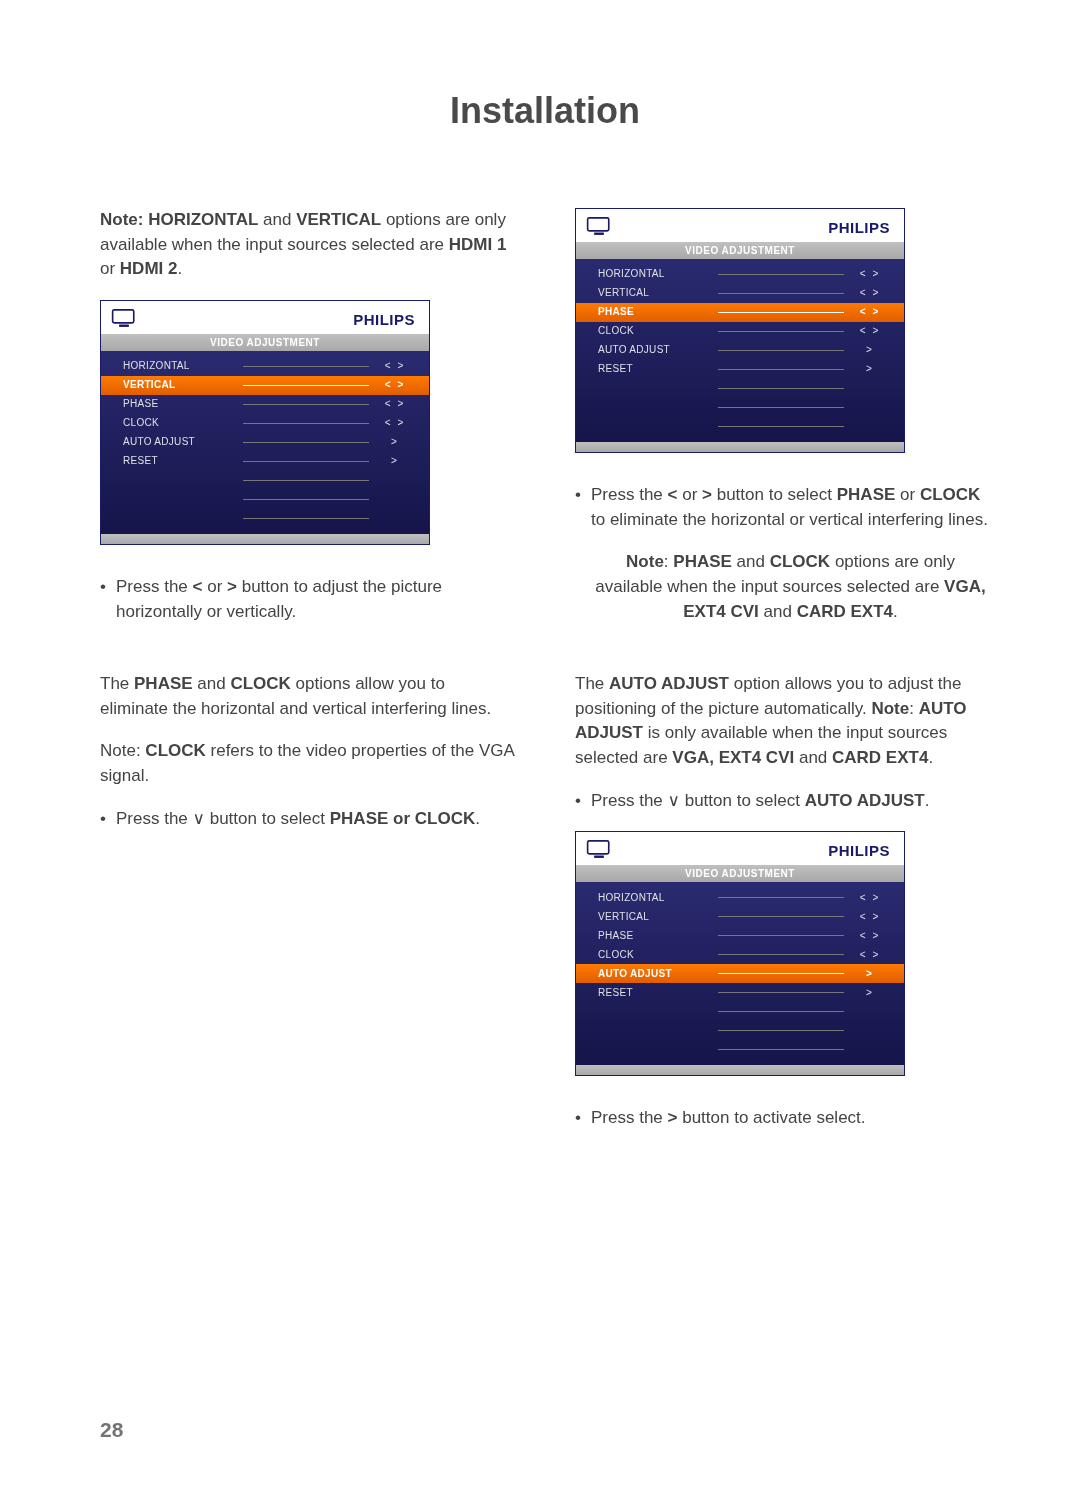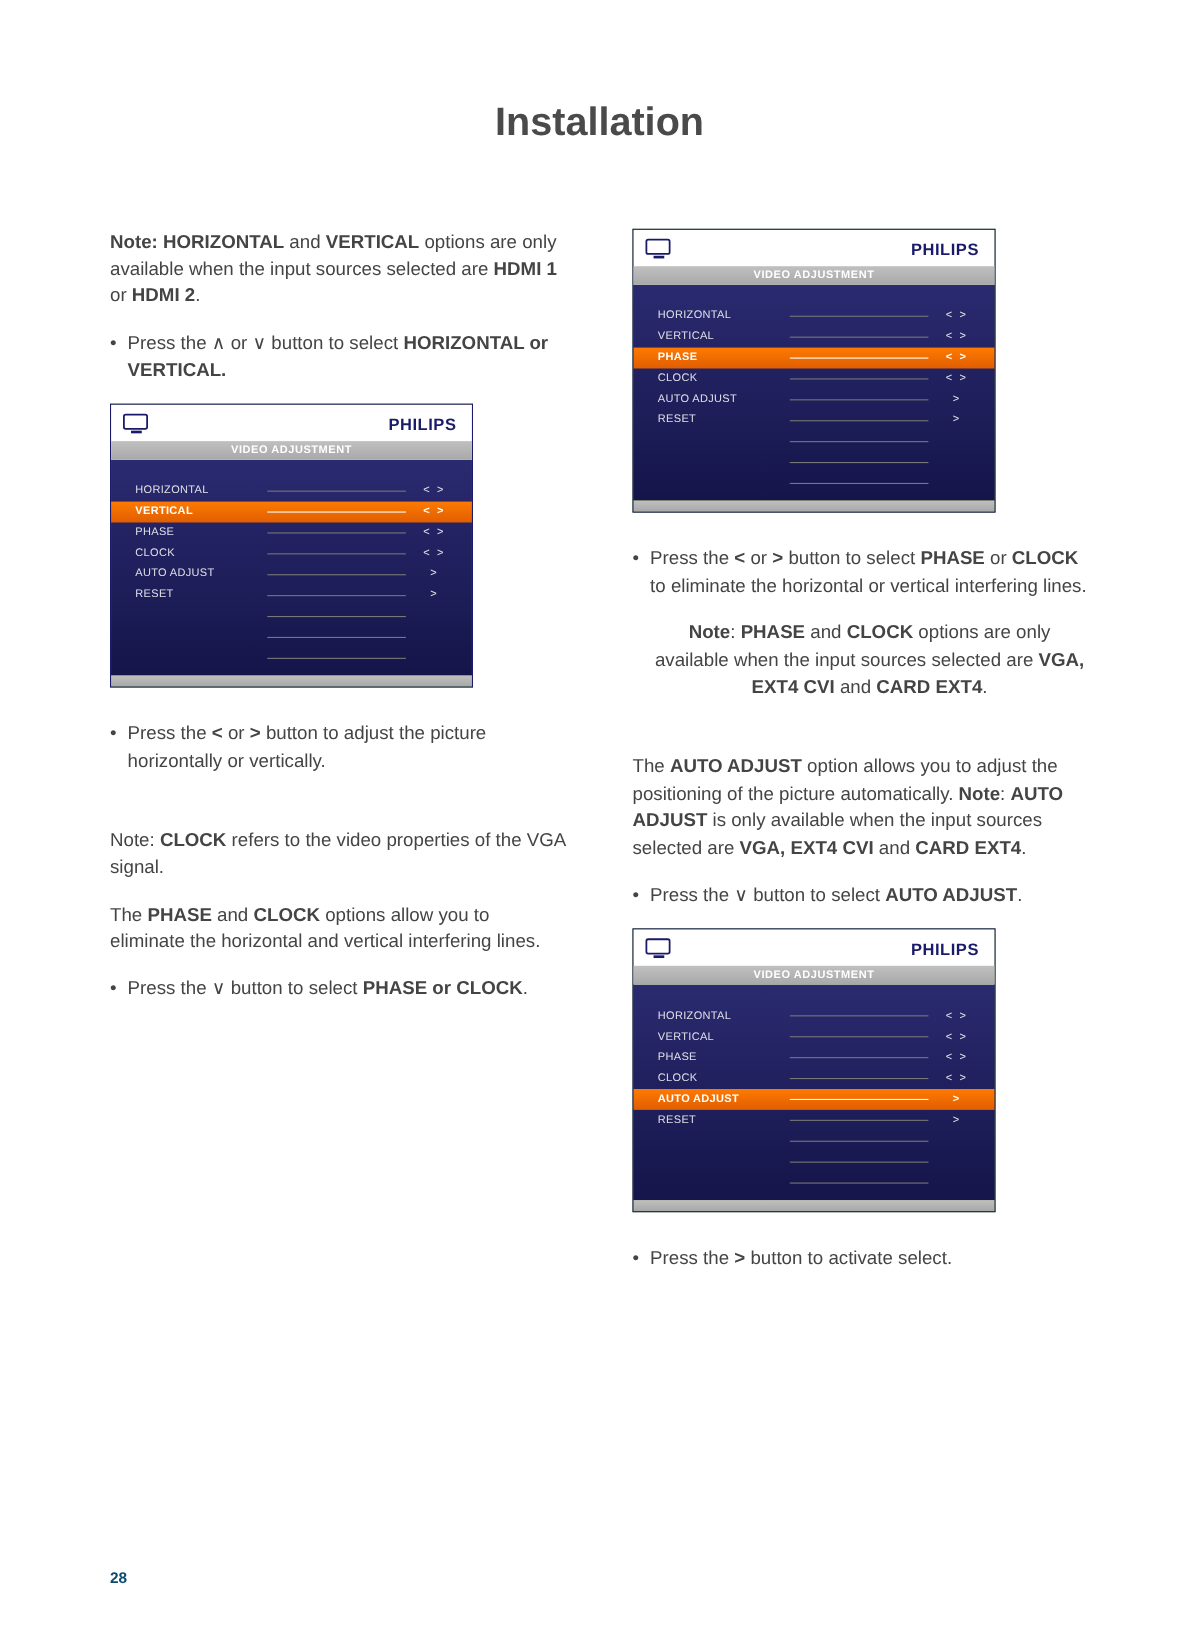--- a/index.html
+++ b/index.html
@@ -69,21 +69,21 @@
     background: linear-gradient(#c0c0c0, #a8a8a8);
     text-align: center;
     color: #fff;
     font-size: 10px;
     font-weight: bold;
     letter-spacing: 0.5px;
     line-height: 18px;
   }
   .osd-body {
     background: linear-gradient(#2a2a70, #15154a);
-    padding: 19px 14px 6px 22px;
+    padding: 6px 14px 6px 22px;
   }
   .osd-row {
     display: flex;
     align-items: center;
     height: 19px;
     font-size: 10px;
     color: #e0e0e6;
     position: relative;
   }
   .osd-label { flex: 0 0 120px; letter-spacing: 0.3px; }
@@ -117,43 +117,38 @@
   .osd-footer {
     height: 10px;
     background: linear-gradient(#c0c0c0, #a8a8a8);
   }
 
   .page-num {
     position: absolute;
     bottom: 50px;
     left: 100px;
     font-weight: bold;
-    font-size: 14px;
-    color: #0c4a6e;
+    font-size: 21px;
+    color: #737373;
   }
   .spacer-sm { height: 30px; }
 </style>
 </head>
 <body>
 
 <div class="page">
   <h1 class="title">Installation</h1>
 
   <div class="columns">
 
     <div class="col">
       <p>
         <span class="bold">Note: HORIZONTAL</span><span> and </span><span class="bold">VERTICAL</span><span> options are only available when the input sources selected are </span><span class="bold">HDMI 1</span><span> or </span><span class="bold">HDMI 2</span><span>.</span>
       </p>
 
-      <ul>
-        <li>
-          <span>Press the  ∧ or ∨  button to select </span><span class="bold">HORIZONTAL or VERTICAL.</span>
-        </li>
-      </ul>
 
       <div class="osd">
           <div class="osd-top">
             <span class="osd-logo"><svg viewBox="0 0 32 26" width="26" height="22">
                 <rect x="2" y="3" width="26" height="16" rx="2" fill="none" stroke="#1a1a6a" stroke-width="2"></rect>
                 <rect x="10" y="21" width="12" height="3" fill="#1a1a6a"></rect>
               </svg></span>
             <span class="osd-brand">PHILIPS</span>
             <div class="osd-title-band">VIDEO ADJUSTMENT</div>
           </div>
@@ -209,25 +204,25 @@
 
       <ul>
         <li>
           <span>Press the  </span><span class="bold">&lt;</span><span>  or  </span><span class="bold">&gt;</span><span>  button to adjust the picture horizontally or vertically.</span>
         </li>
       </ul>
 
       <div class="spacer-sm"></div>
 
       <p>
+        <span>The </span><span class="bold">PHASE</span><span> and </span><span class="bold">CLOCK</span><span> options allow you to eliminate the horizontal and vertical interfering lines.</span>
+      </p>
+
+      <p>
         <span>Note: </span><span class="bold">CLOCK</span><span> refers to the video properties of the VGA signal.</span>
-      </p>
-
-      <p>
-        <span>The </span><span class="bold">PHASE</span><span> and </span><span class="bold">CLOCK</span><span> options allow you to eliminate the horizontal and vertical interfering lines.</span>
       </p>
 
       <ul>
         <li>
           <span>Press the  ∨  button to select </span><span class="bold">PHASE or CLOCK</span><span>.</span>
         </li>
       </ul>
     </div>
 
     <div class="col">

